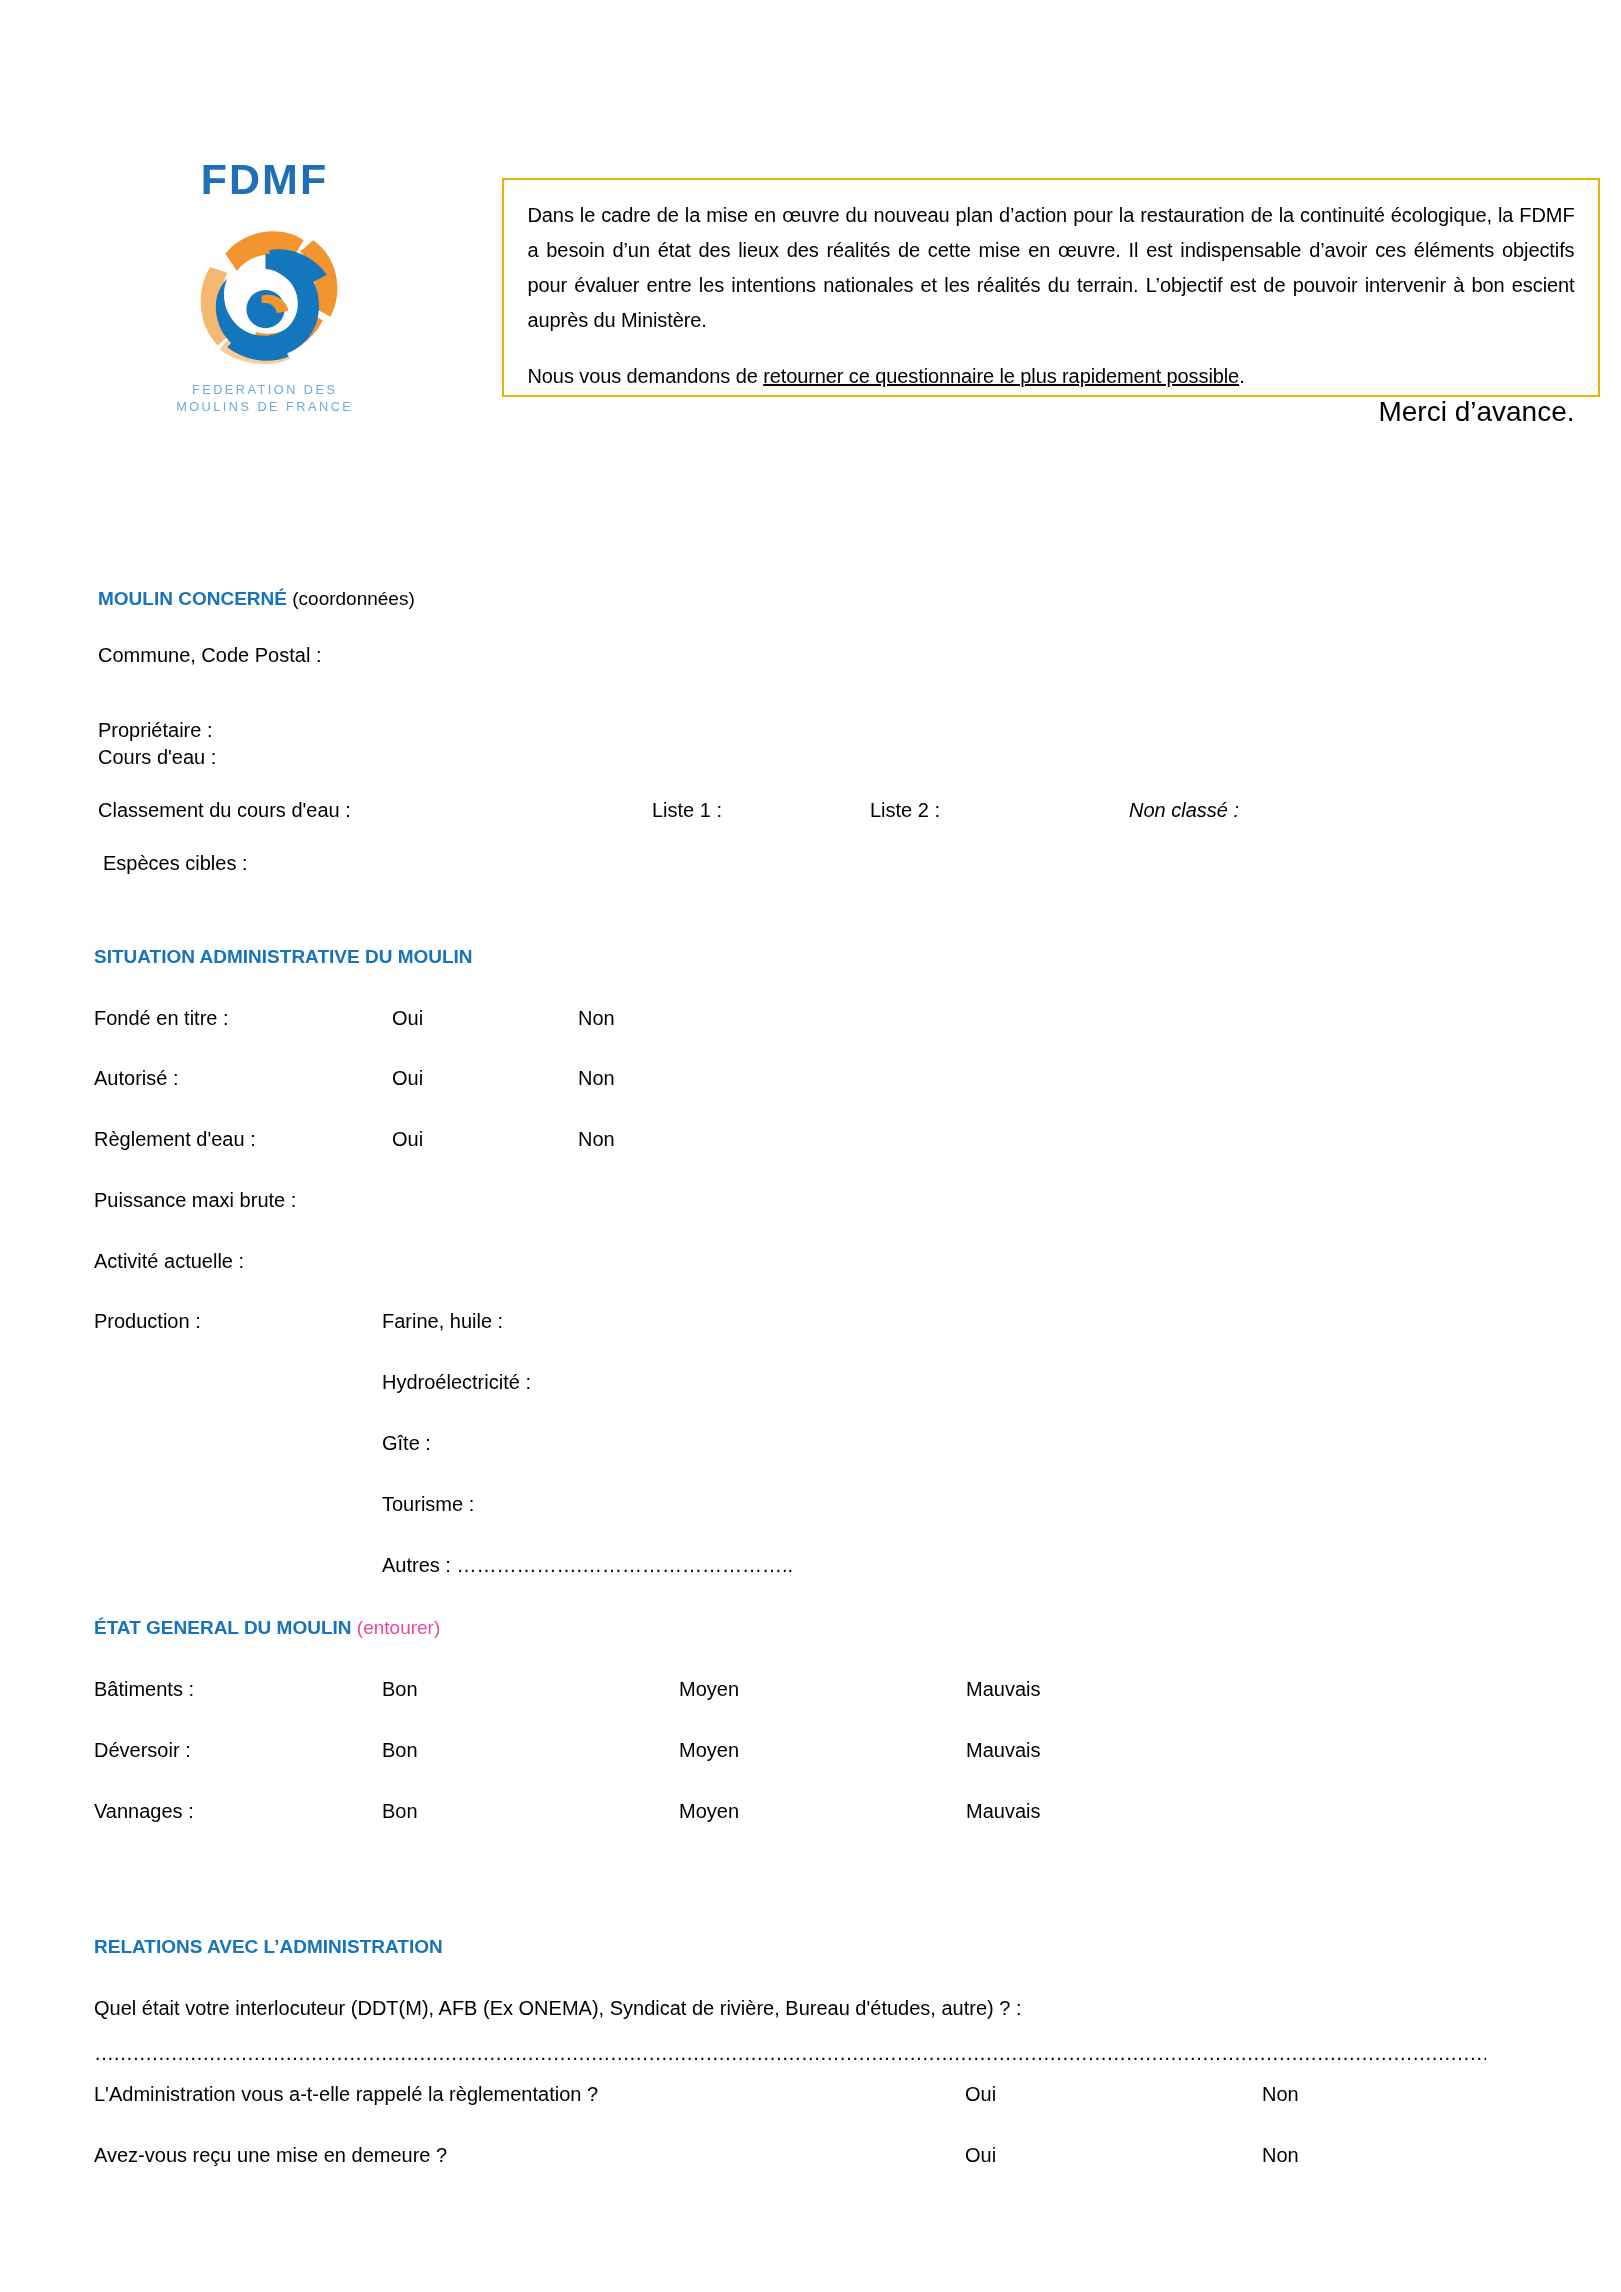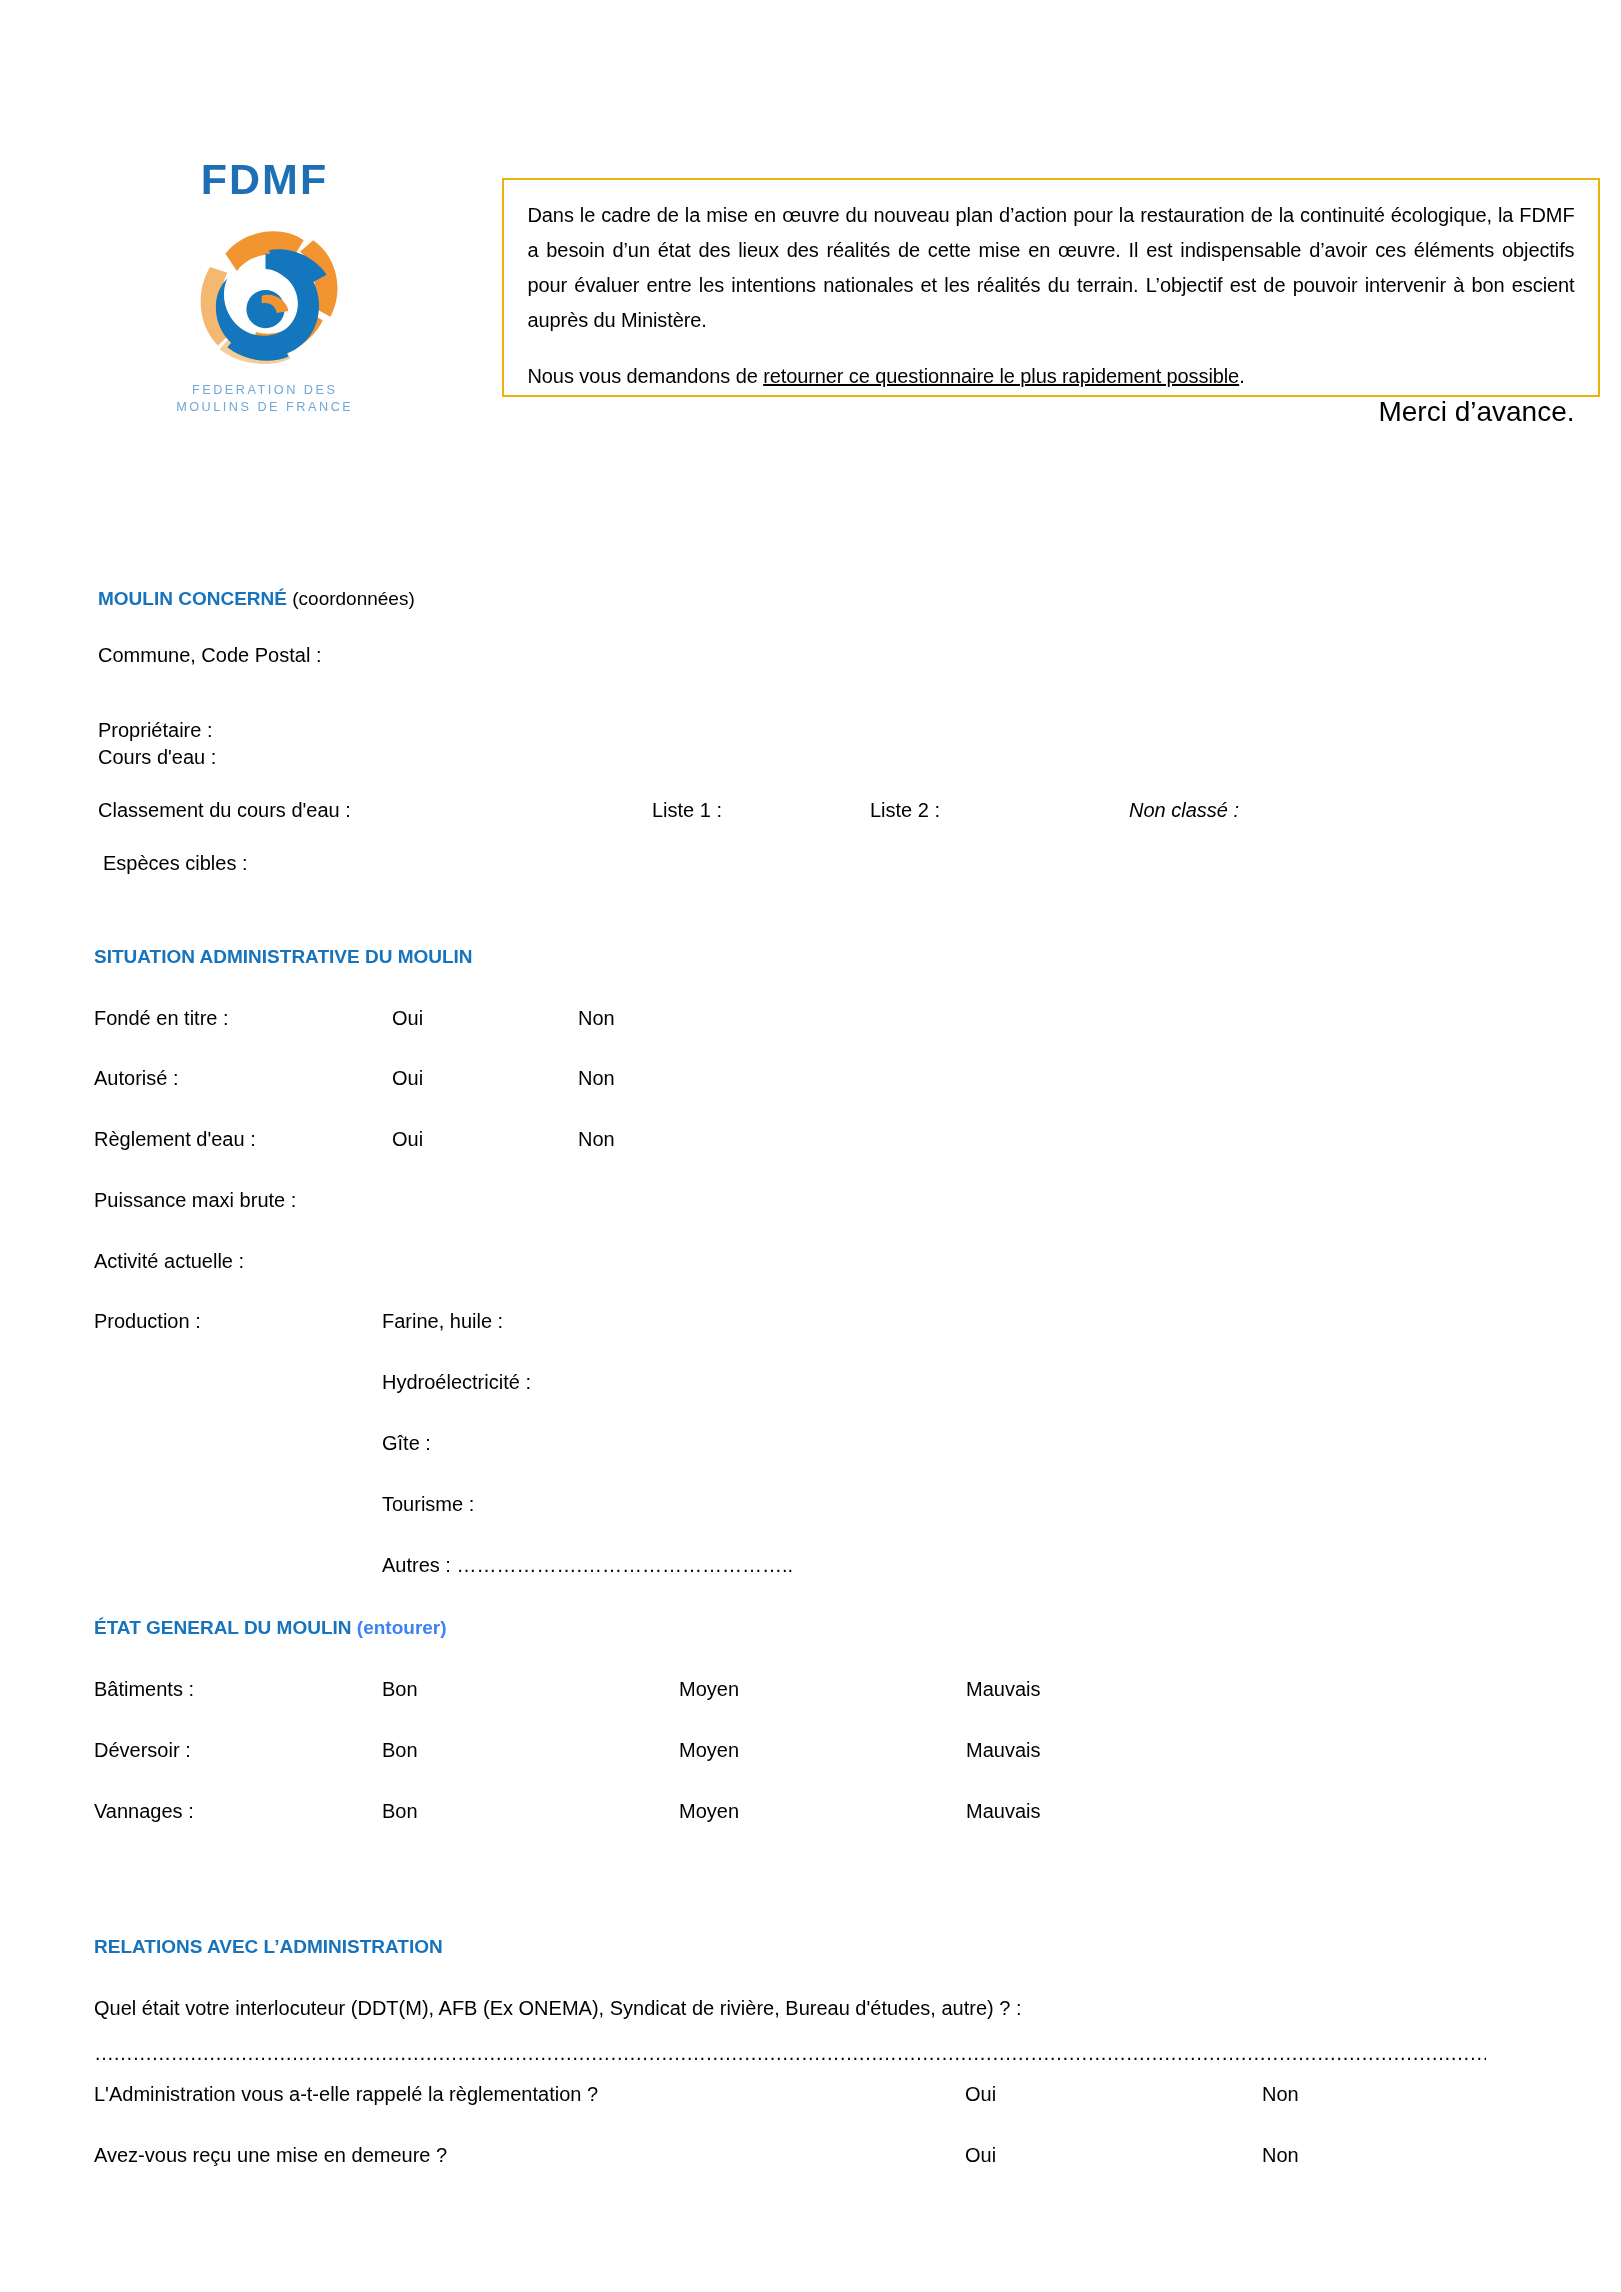--- a/index.html
+++ b/index.html
@@ -69,21 +69,21 @@
   }
 
   
   .sec-head{
     position:absolute;
     font-size:19px;font-weight:bold;
     color:#1673BC;
     white-space:nowrap;
   }
   .sec-head .paren{color:#000000;font-weight:normal;}
-  .sec-head .paren-b{color:#3b82f6;font-weight:bold;}
+  .sec-head .paren-b{color:#ec4899;font-weight:normal;}
 
   .row-label,.row-opt{
     position:absolute;
     font-size:20px;
     color:#000000;
     white-space:nowrap;
   }
   .fullrule{
     position:absolute;
     font-size:20px;

